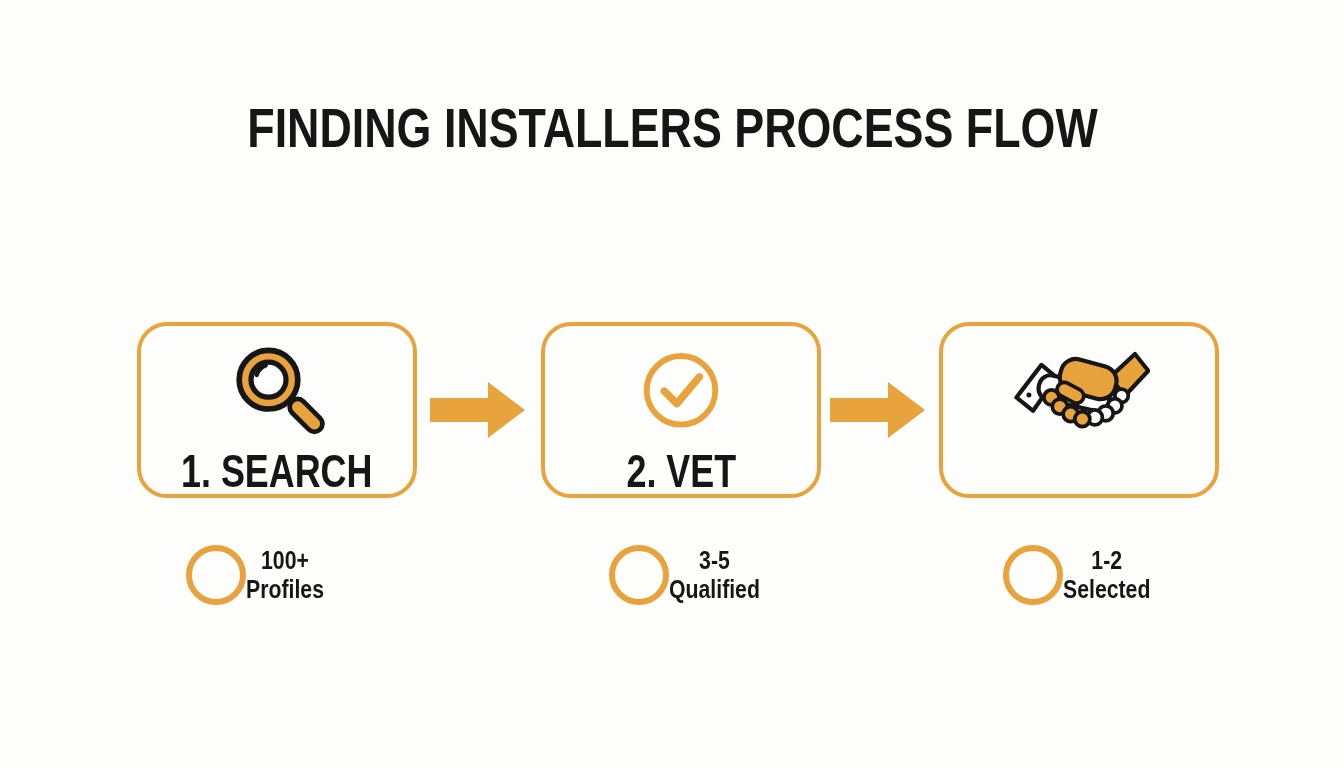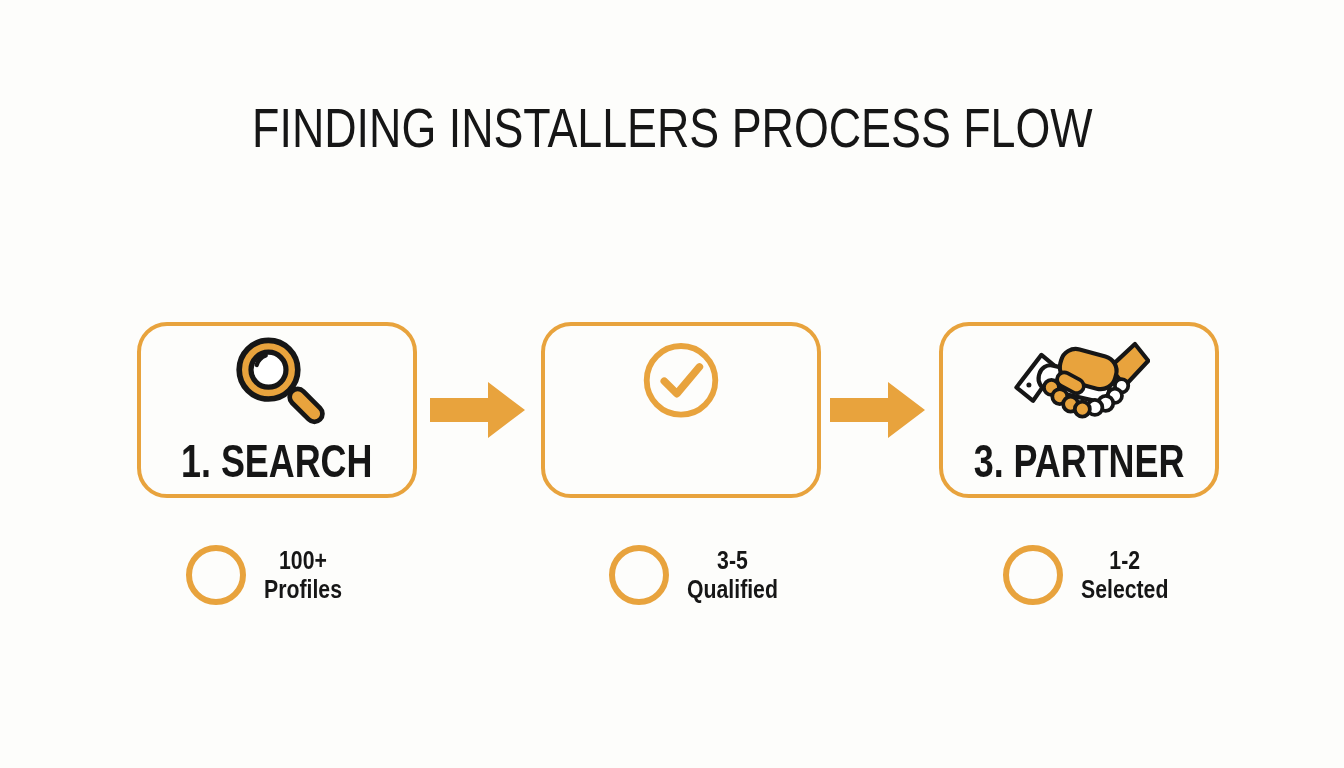--- a/index.html
+++ b/index.html
@@ -19,41 +19,41 @@
     font-family: "Liberation Sans", sans-serif;
     color: var(--ink);
   }
   .title {
     position: absolute;
     top: 100px;
     left: 0;
     width: 1344px;
     text-align: center;
     font-size: 56px;
-    font-weight: normal;
+    font-weight: bold;
     line-height: 1;
     margin: 0;
     color: var(--ink);
     white-space: nowrap;
   }
   .cx80 { display: inline-block; transform: scaleX(0.80); transform-origin: center; }
   .cx78 { display: inline-block; transform: scaleX(0.78); transform-origin: center; }
 
   .step-box {
     position: absolute;
     top: 322px;
     width: 280px;
     height: 176px;
     border: 4px solid var(--accent);
     border-radius: 30px;
     background: transparent;
     display: flex;
     flex-direction: column;
     align-items: center;
-    padding-top: 2px;
+    padding-top: 12px;
   }
   .icon-wrap {
     height: 108px;
     display: flex;
     align-items: center;
     justify-content: center;
   }
   .step-label {
     margin-top: 2px;
     font-size: 46px;
@@ -64,21 +64,20 @@
   }
   .arrow {
     position: absolute;
     top: 381px;
   }
   .stat {
     position: absolute;
     top: 545px;
     display: flex;
     align-items: center;
-    gap: 18px;
   }
   .stat-circle {
     width: 60px;
     height: 60px;
     border: 6px solid var(--accent);
     border-radius: 50%;
     background: transparent;
     flex: 0 0 auto;
   }
   .stat-text {
@@ -122,20 +121,21 @@
   <polygon points="0,17 58,17 58,1 95,29 58,57 58,41 0,41" class="fa"></polygon>
 </svg>
 
 <div class="step-box" style="left:541px">
   <div class="icon-wrap">
     <svg width="92" height="92" viewBox="0 0 110 110" aria-hidden="true">
       <circle cx="55" cy="53" r="41" class="fn sa" stroke-width="7"></circle>
       <path d="M35 54 L50 69 L77 37" class="fn sa" stroke-width="9" stroke-linecap="round" stroke-linejoin="round"></path>
     </svg>
   </div>
+  <div class="step-label"><span class="cx78">2. VET</span></div>
 </div>
 
 <svg class="arrow" style="left:830px" width="96" height="58" viewBox="0 0 96 58" aria-hidden="true">
   <polygon points="0,17 58,17 58,1 95,29 58,57 58,41 0,41" class="fa"></polygon>
 </svg>
 
 <div class="step-box" style="left:939px">
   <div class="icon-wrap">
     <svg width="142" height="96" viewBox="0 0 170 115" aria-hidden="true">
 
@@ -154,21 +154,20 @@
       <rect x="62" y="22" width="68" height="40" rx="18" transform="rotate(15 96 42)" class="fa si" stroke-width="5"></rect>
 
       <rect x="58" y="50" width="34" height="17" rx="8.5" transform="rotate(28 75 58)" class="fa si" stroke-width="4.5"></rect>
 
       <circle cx="52" cy="64" r="9" class="fa si" stroke-width="4.5"></circle>
       <circle cx="62" cy="75" r="9" class="fa si" stroke-width="4.5"></circle>
       <circle cx="75" cy="84" r="9" class="fa si" stroke-width="4.5"></circle>
       <circle cx="89" cy="90" r="9" class="fa si" stroke-width="4.5"></circle>
     </svg>
   </div>
-  <div class="step-label"><span class="cx78">3. PARTNER</span></div>
 </div>
 
 <div class="stat" style="left:186px">
   <div class="stat-circle"></div>
   <div class="stat-text">
     <div>100+</div>
     <div>Profiles</div>
   </div>
 </div>
 

